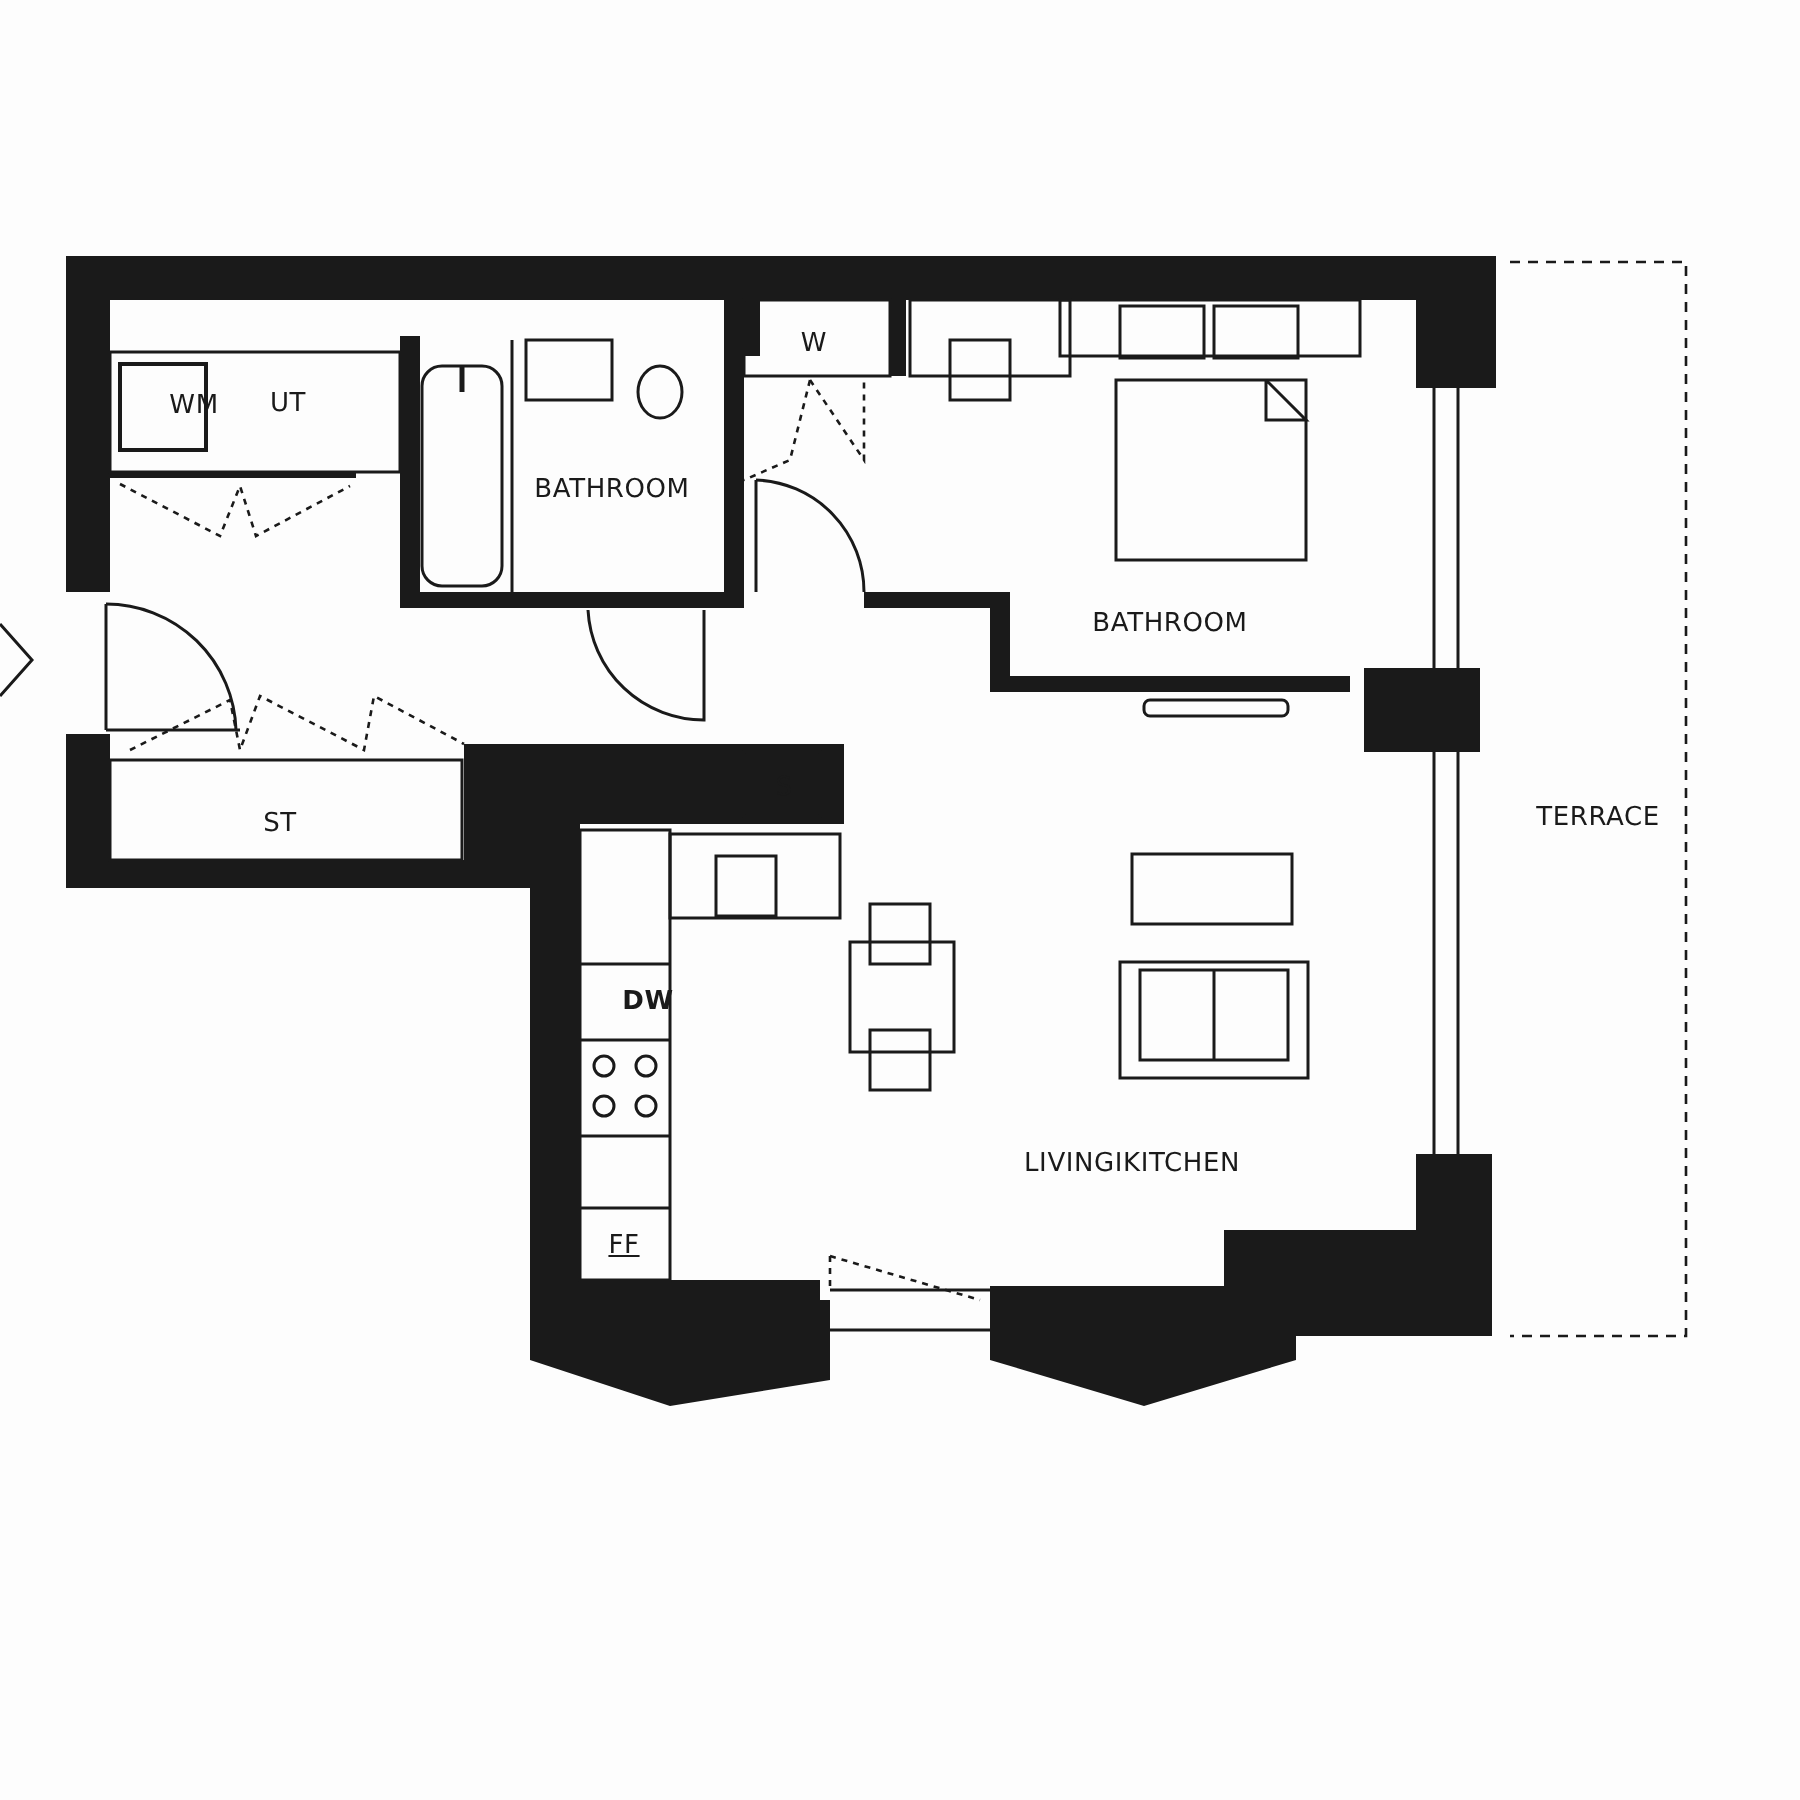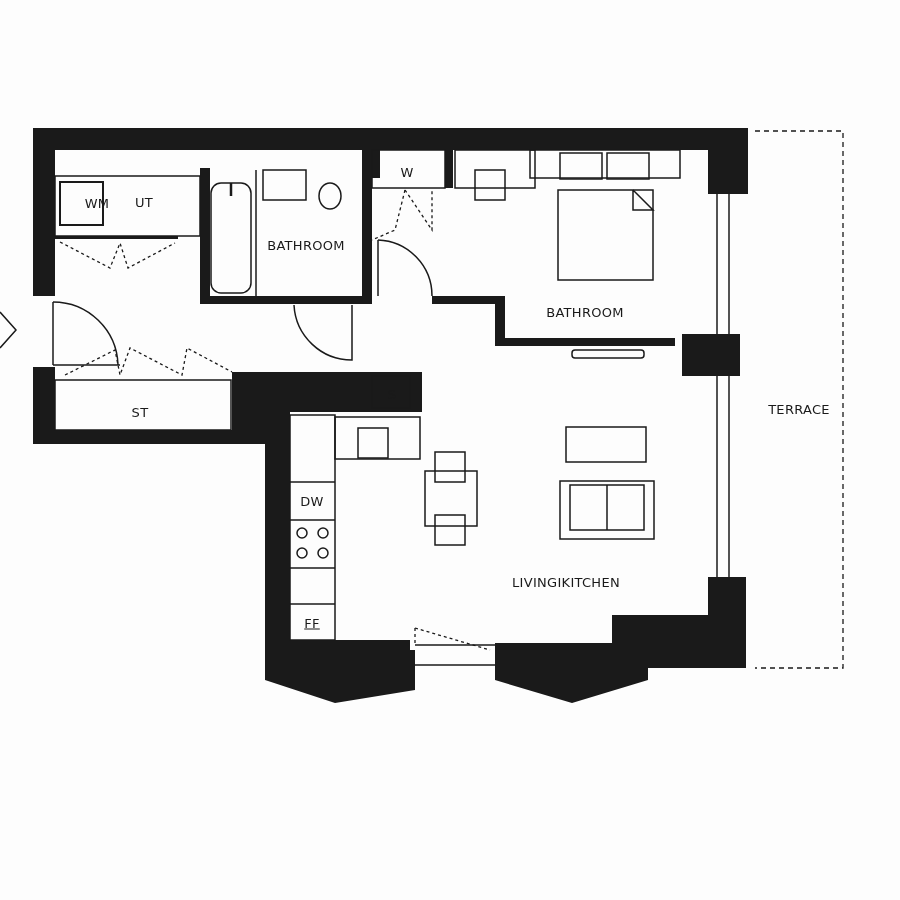--- a/index.html
+++ b/index.html
@@ -135,16 +135,16 @@
   </g>
 </svg>
 
 <div class="lbl" style="left:97px;top:203px;">WM</div>
 <div class="lbl" style="left:144px;top:202px;">UT</div>
 <div class="lbl" style="left:306px;top:245px;">BATHROOM</div>
 <div class="lbl" style="left:407px;top:172px;">W</div>
 <div class="lbl" style="left:585px;top:312px;">BATHROOM</div>
 <div class="lbl" style="left:140px;top:412px;">ST</div>
 <div class="lbl" style="left:392px;top:394px;">S</div>
-<div class="lbl" style="left:312px;top:501px;">DW</div>
+<div class="lbl" style="left:324px;top:501px;font-weight:bold;">DW</div>
 <div class="lbl" style="left:312px;top:623px;text-decoration:underline;">FF</div>
 <div class="lbl" style="left:566px;top:582px;">LIVINGIKITCHEN</div>
 <div class="lbl" style="left:767px;top:409px;margin-left:32px;">TERRACE</div>
 
 </body></html>

